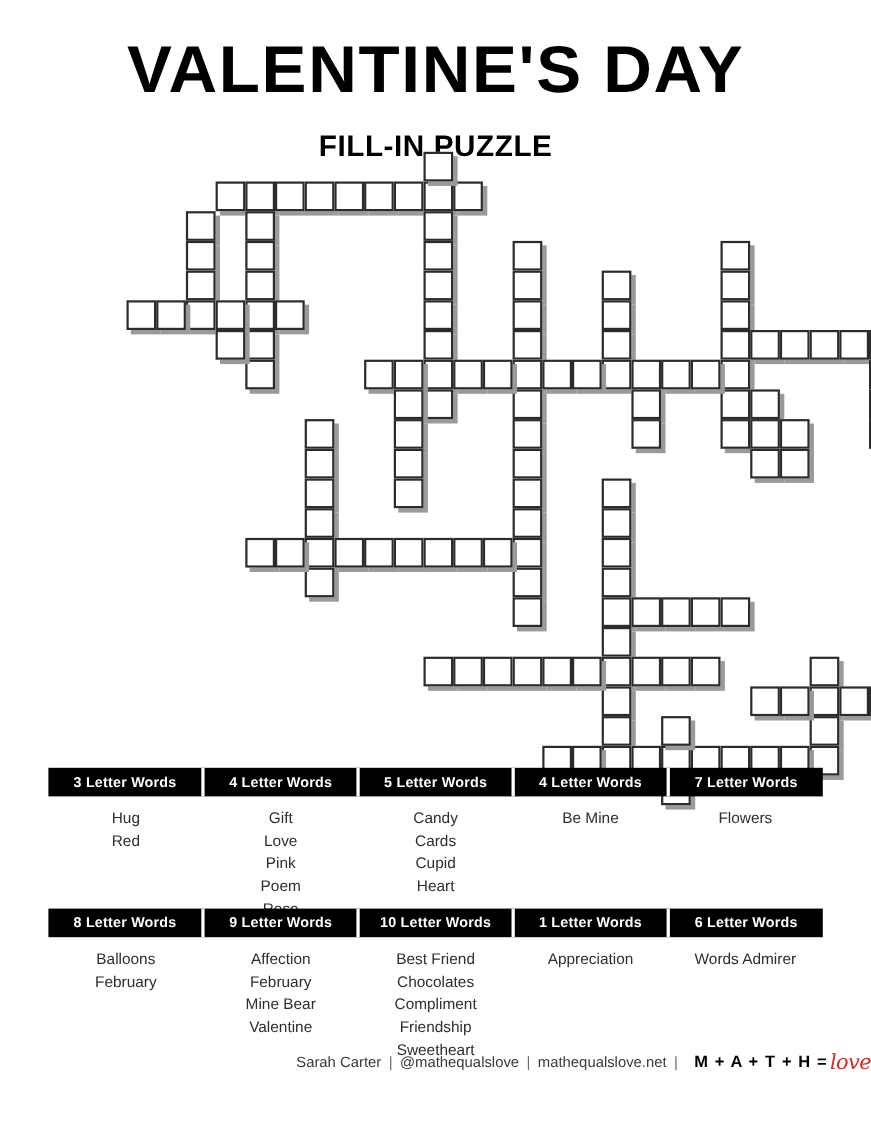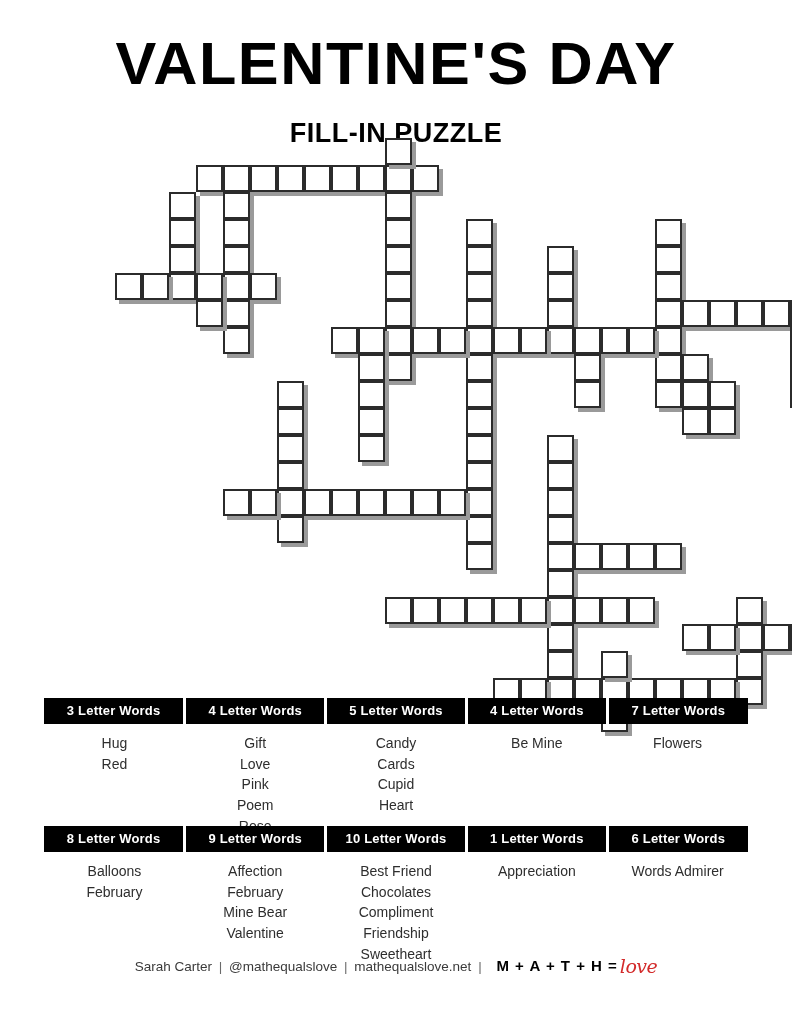--- a/index.html
+++ b/index.html
@@ -100,21 +100,21 @@
     line-height: 1.48;
   }
   .word-entry { display: block; }
 
   
   #footer {
     position: absolute;
     left: 0;
     top: 955px;
     width: 792px;
-    text-align: center;
+    text-align: right;
     font-family: "Liberation Sans", sans-serif;
     font-size: 13.5px;
     color: #3a3a3a;
     white-space: nowrap;
   }
   #footer .sep { padding: 0 3px; color: #6a6a6a; }
   #footer-logo {
     font-weight: bold;
     font-size: 15px;
     color: #000000;

